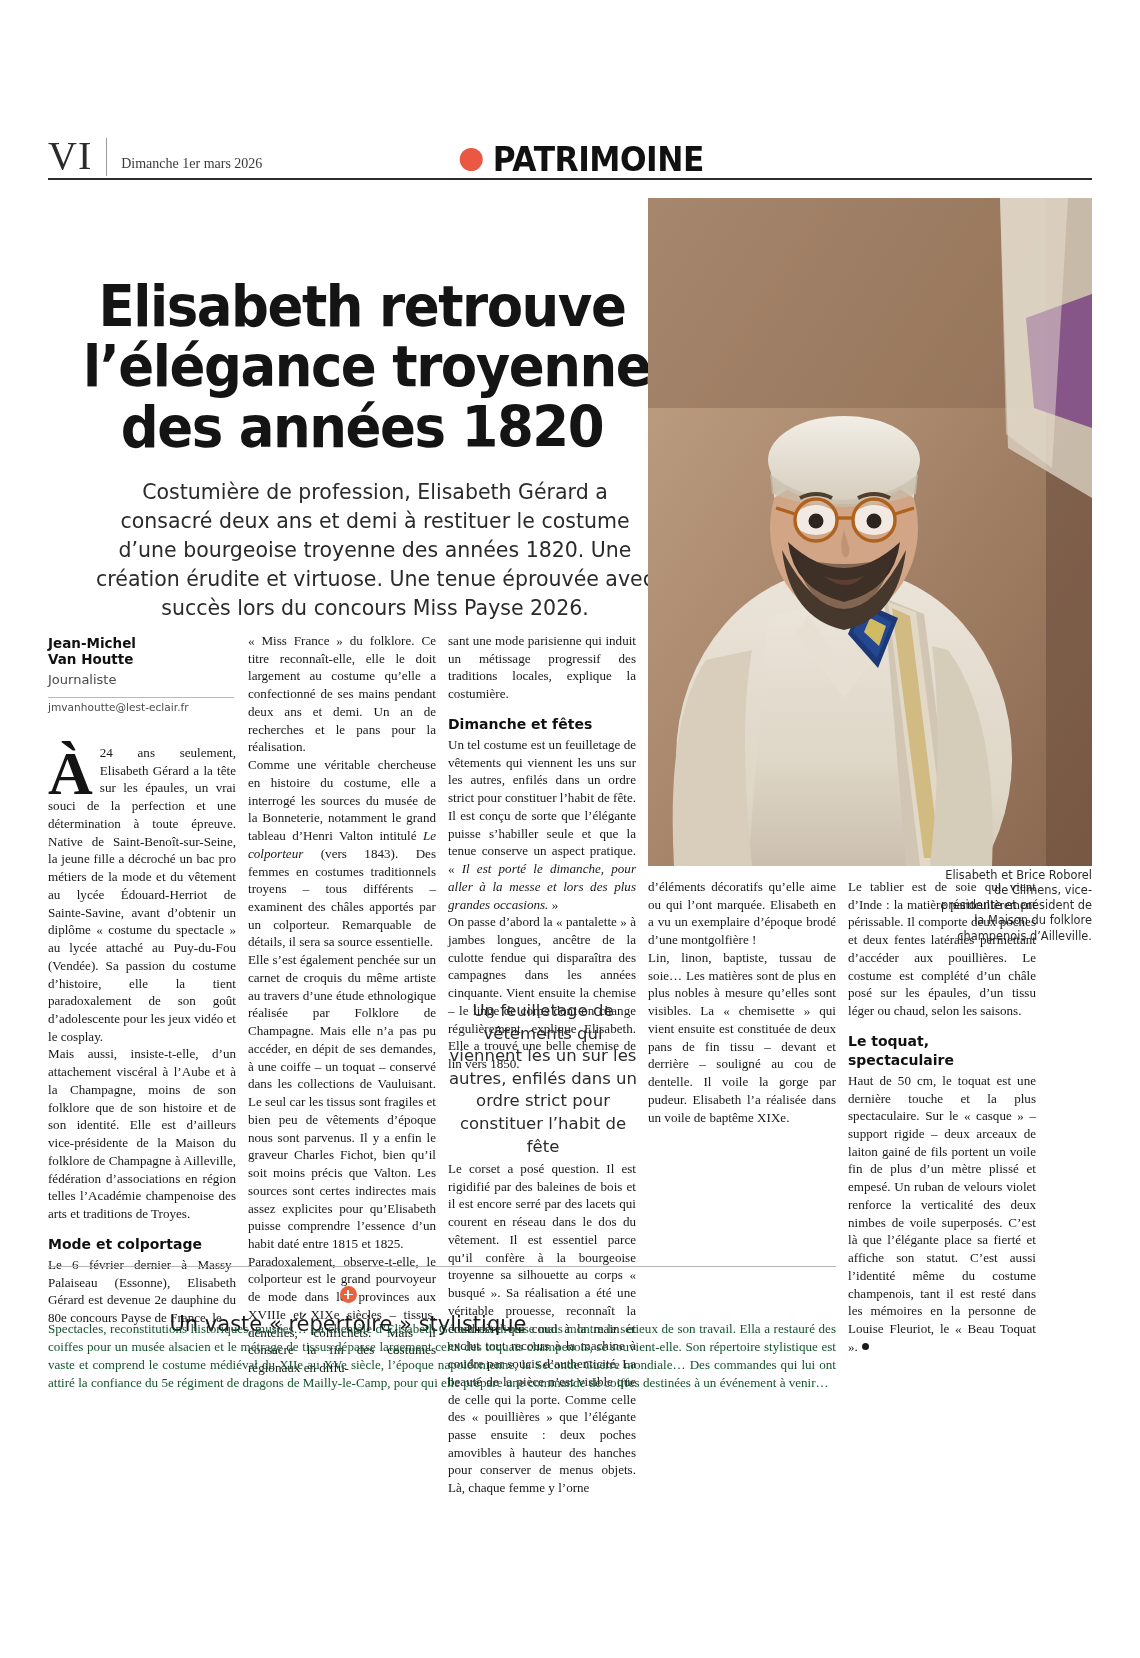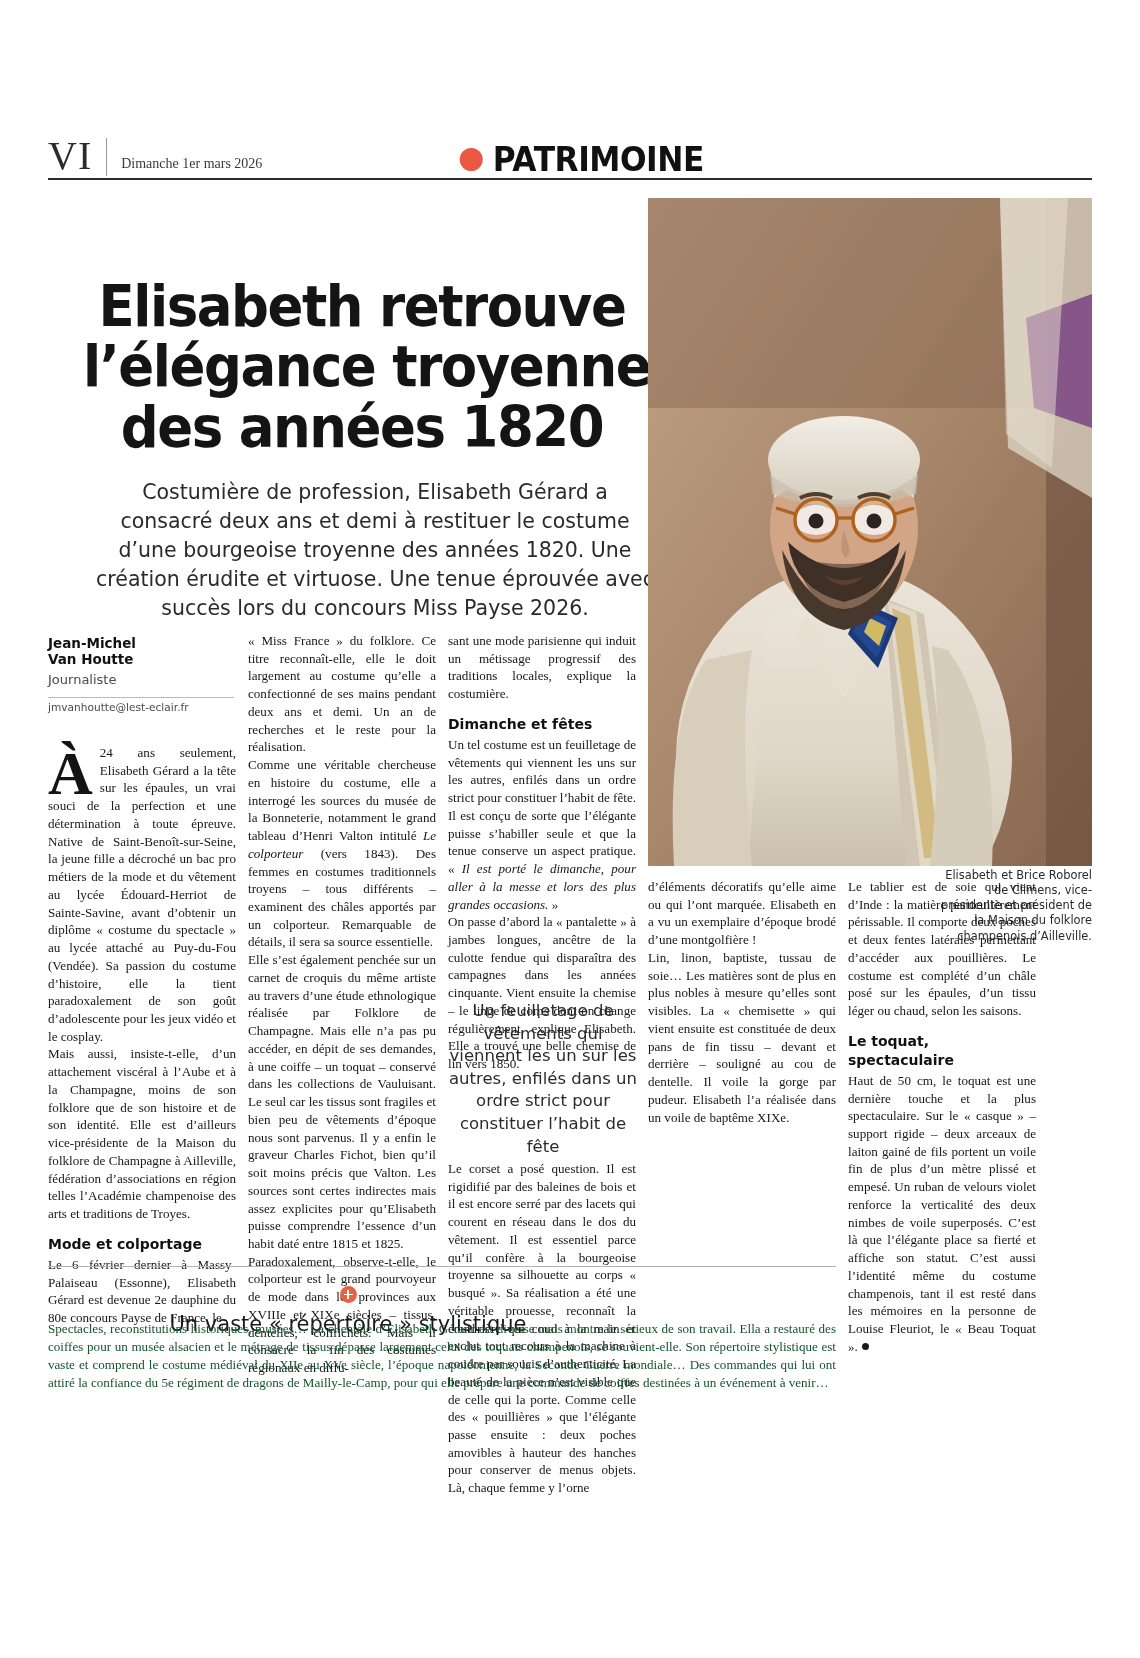--- a/index.html
+++ b/index.html
@@ -277,21 +277,21 @@
   </div>
 
   <div class="col col-1">
     <p><span class="dropcap">À</span><span>24 ans seulement, Elisabeth Gérard a la tête sur les épaules, un vrai souci de la perfection et une détermination à toute épreuve. Native de Saint-Benoît-sur-Seine, la jeune fille a décroché un bac pro métiers de la mode et du vêtement au lycée Édouard-Herriot de Sainte-Savine, avant d’obtenir un diplôme « costume du spectacle » au lycée attaché au Puy-du-Fou (Vendée). Sa passion du costume d’histoire, elle la tient paradoxalement de son goût d’adolescente pour les jeux vidéo et le cosplay.</span></p>
     <p>Mais aussi, insiste-t-elle, d’un attachement viscéral à l’Aube et à la Champagne, moins de son folklore que de son histoire et de son identité. Elle est d’ailleurs vice-présidente de la Maison du folklore de Champagne à Ailleville, fédération d’associations en région telles l’Académie champenoise des arts et traditions de Troyes.</p>
     <div class="subhead">Mode et colportage</div>
     <p>Le 6 février dernier à Massy-Palaiseau (Essonne), Elisabeth Gérard est devenue 2e dauphine du 80e concours Payse de France, le</p>
   </div>
 
   <div class="col col-2">
-    <p>« Miss France » du folklore. Ce titre reconnaît-elle, elle le doit largement au costume qu’elle a confectionné de ses mains pendant deux ans et demi. Un an de recherches et le reste pour la réalisation.</p>
+    <p>« Miss France » du folklore. Ce titre reconnaît-elle, elle le doit largement au costume qu’elle a confectionné de ses mains pendant deux ans et demi. Un an de recherches et le pans pour la réalisation.</p>
     <p><span>Comme une véritable chercheuse en histoire du costume, elle a interrogé les sources du musée de la Bonneterie, notamment le grand tableau d’Henri Valton intitulé </span><em>Le colporteur</em><span> (vers 1843). Des femmes en costumes traditionnels troyens – tous différents – examinent des châles apportés par un colporteur. Remarquable de détails, il sera sa source essentielle.</span></p>
     <p>Elle s’est également penchée sur un carnet de croquis du même artiste au travers d’une étude ethnologique réalisée par Folklore de Champagne. Mais elle n’a pas pu accéder, en dépit de ses demandes, à une coiffe – un toquat – conservé dans les collections de Vauluisant. Le seul car les tissus sont fragiles et bien peu de vêtements d’époque nous sont parvenus. Il y a enfin le graveur Charles Fichot, bien qu’il soit moins précis que Valton. Les sources sont certes indirectes mais assez explicites pour qu’Elisabeth puisse comprendre l’essence d’un habit daté entre 1815 et 1825.</p>
     <p>Paradoxalement, observe-t-elle, le colporteur est le grand pourvoyeur de mode dans les provinces aux XVIIIe et XIXe siècles – tissus, dentelles, colifichets. Mais il consacre la fin des costumes régionaux en diffu-</p>
   </div>
 
   <div class="col col-3">
     <p>sant une mode parisienne qui induit un métissage progressif des traditions locales, explique la costumière.</p>
     <div class="subhead">Dimanche et fêtes</div>
     <p><span>Un tel costume est un feuilletage de vêtements qui viennent les uns sur les autres, enfilés dans un ordre strict pour constituer l’habit de fête. Il est conçu de sorte que l’élégante puisse s’habiller seule et que la tenue conserve un aspect pratique. « </span><em>Il est porté le dimanche, pour aller à la messe et lors des plus grandes occasions.</em><span> »</span></p>
     <p>On passe d’abord la « pantalette » à jambes longues, ancêtre de la culotte fendue qui disparaîtra des campagnes dans les années cinquante. Vient ensuite la chemise – le linge de corps dont on change régulièrement, explique Elisabeth. Elle a trouvé une belle chemise de lin vers 1850.</p>

